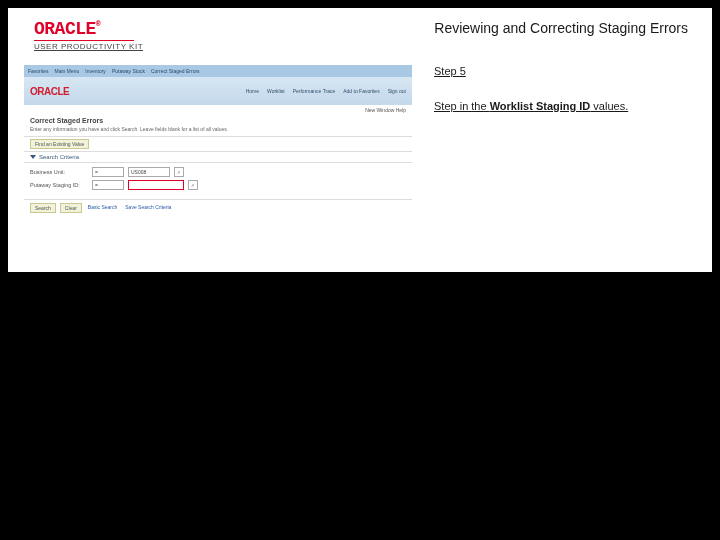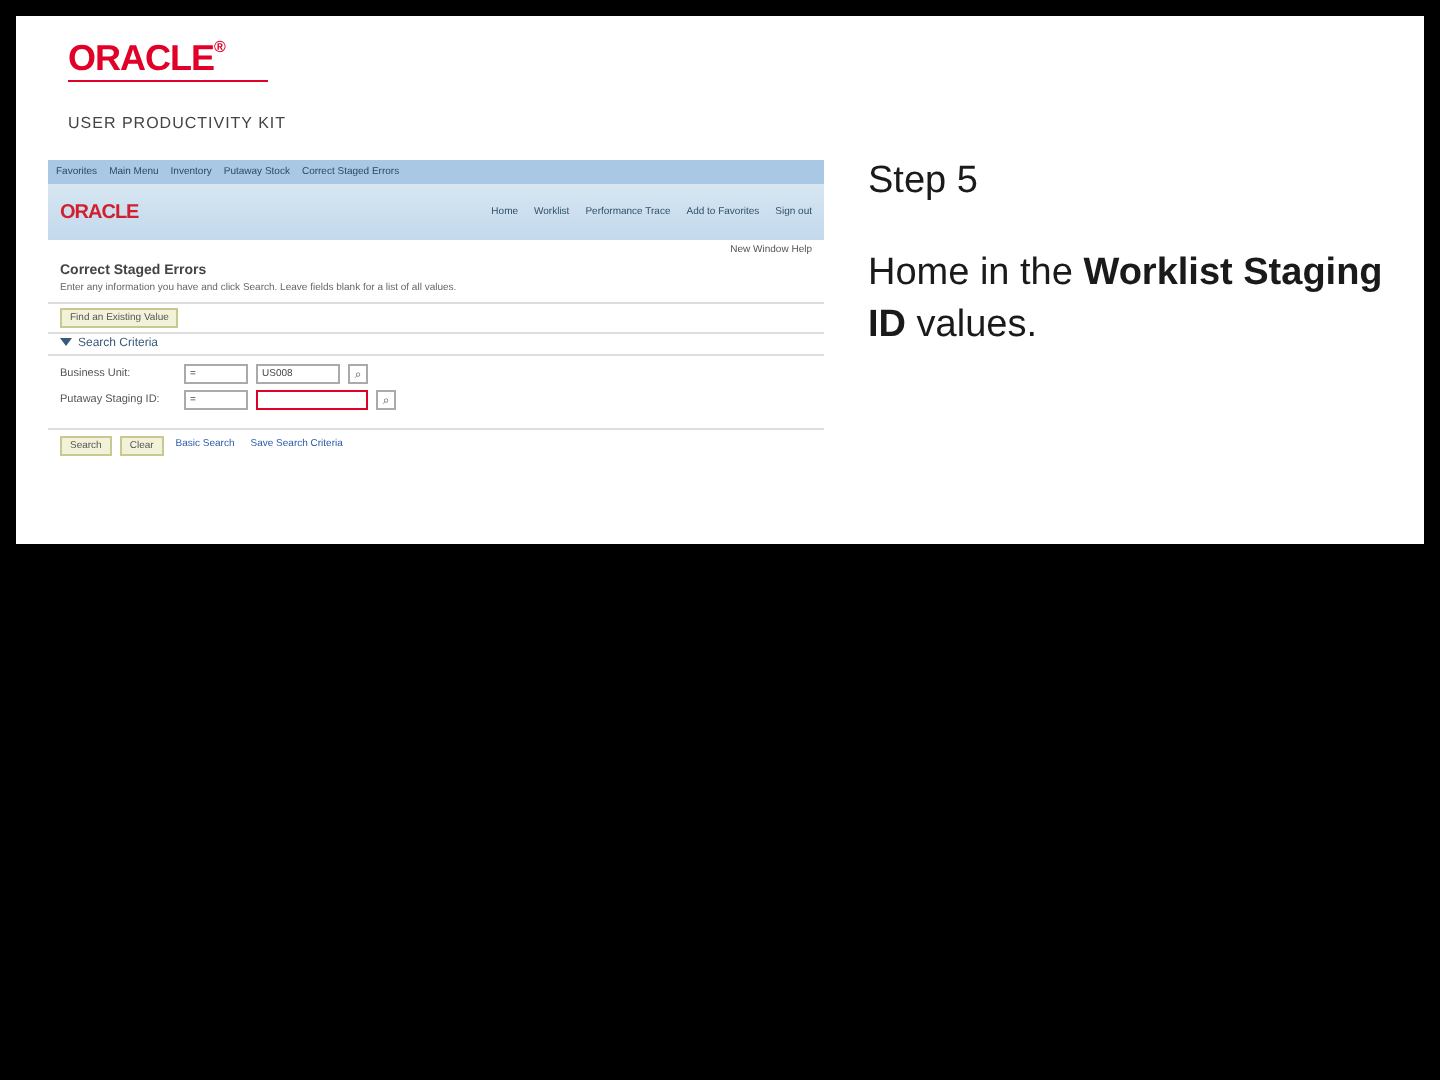--- a/index.html
+++ b/index.html
@@ -25,42 +25,43 @@
     align-items: flex-start;
     padding: 4px 10px 14px 10px;
   }
   .brand {
     display: flex;
     flex-direction: column;
     margin-top: 8px;
     margin-left: 16px;
   }
   .oracle-logo {
-    font-family: Liberation Sans, sans-serif;
+    font-family: Liberation Mono, monospace;
     font-weight: bold;
     font-size: 18px;
     color: #e00028;
     letter-spacing: -0.5px;
     line-height: 1;
   }
   .oracle-logo .tm {
     font-size: 8px;
     vertical-align: top;
     color: #e00028;
   }
   .oracle-rule {
     border-top: 1px solid #e00028;
     width: 100px;
     margin-top: 2px;
   }
   .upk-text {
     font-size: 8px;
     color: #444;
     letter-spacing: 0.5px;
-    margin-top: 16px;
+    margin-top: 1px;
+    text-decoration: underline;
   }
   .lesson-title {
     margin-left: auto;
     margin-top: 8px;
     margin-right: 14px;
     font-size: 14px;
     color: #1a1a1a;
   }
   .content-row {
     display: flex;
@@ -197,41 +198,43 @@
     color: #555;
   }
   .shot-footer .flink {
     font-size: 5px;
     color: #2a5aa8;
     padding: 1px 2px;
   }
   
   .instruction-col {
     padding-top: 0;
-    font-size: 19px;
+    font-size: 11px;
     color: #1a1a1a;
     width: 260px;
+    text-decoration: underline;
   }
   .step-label { margin-bottom: 22px; }
   .step-text { line-height: 1.35; }
   .step-text .bold { font-weight: bold; }
 </style>
 </head>
 <body>
 
 <div class="page-wrap">
 
   <div class="header-row">
     <div class="brand">
       <div class="oracle-logo">
         <span>ORACLE</span><span class="tm">®</span>
       </div>
       <div class="oracle-rule"></div>
       <div class="upk-text">USER PRODUCTIVITY KIT</div>
     </div>
+    <div class="lesson-title">Reviewing and Correcting Staging Errors</div>
   </div>
 
   <div class="content-row">
 
     <div class="shot">
       <div class="shot-nav">
         <span>Favorites</span>
         <span>Main Menu</span>
         <span>Inventory</span>
         <span>Putaway Stock</span>
@@ -275,18 +278,18 @@
         <span class="fbtn">Search</span>
         <span class="fbtn">Clear</span>
         <span class="flink">Basic Search</span>
         <span class="flink">Save Search Criteria</span>
       </div>
     </div>
 
     <div class="instruction-col">
       <div class="step-label">Step 5</div>
       <div class="step-text">
-        <span>Home in the </span><span class="bold">Worklist Staging ID</span><span> values.</span>
+        <span>Step in the </span><span class="bold">Worklist Staging ID</span><span> values.</span>
       </div>
     </div>
 
   </div>
 </div>
 
 </body></html>

